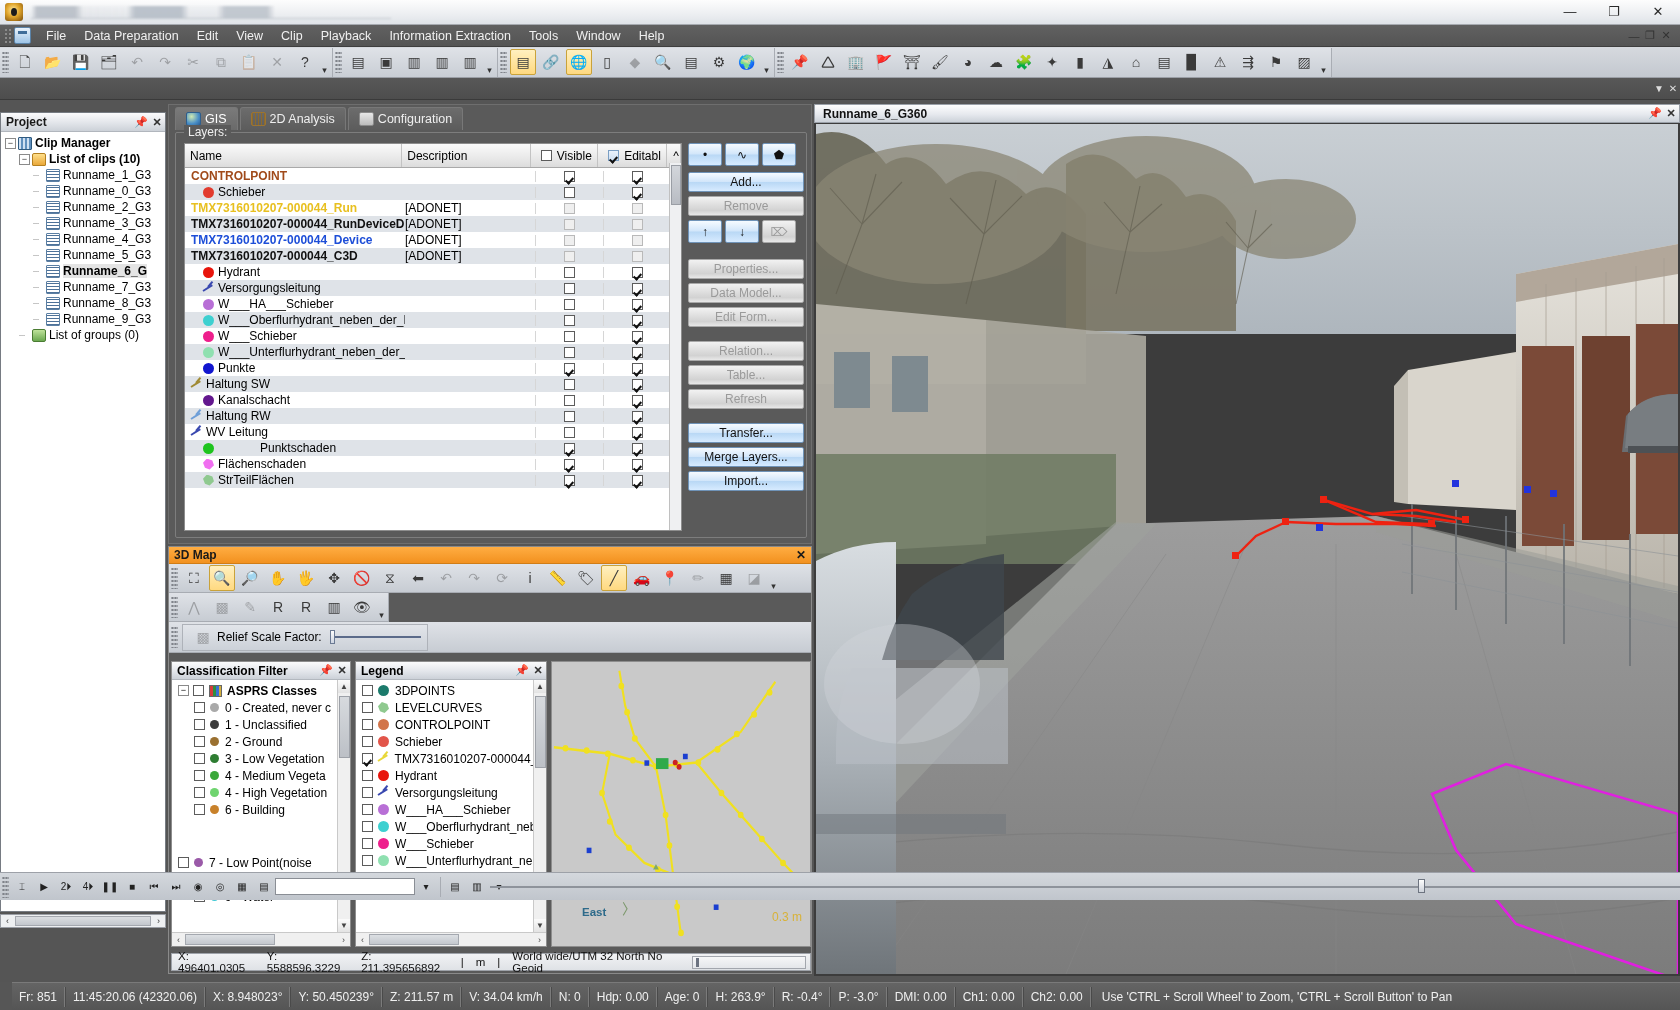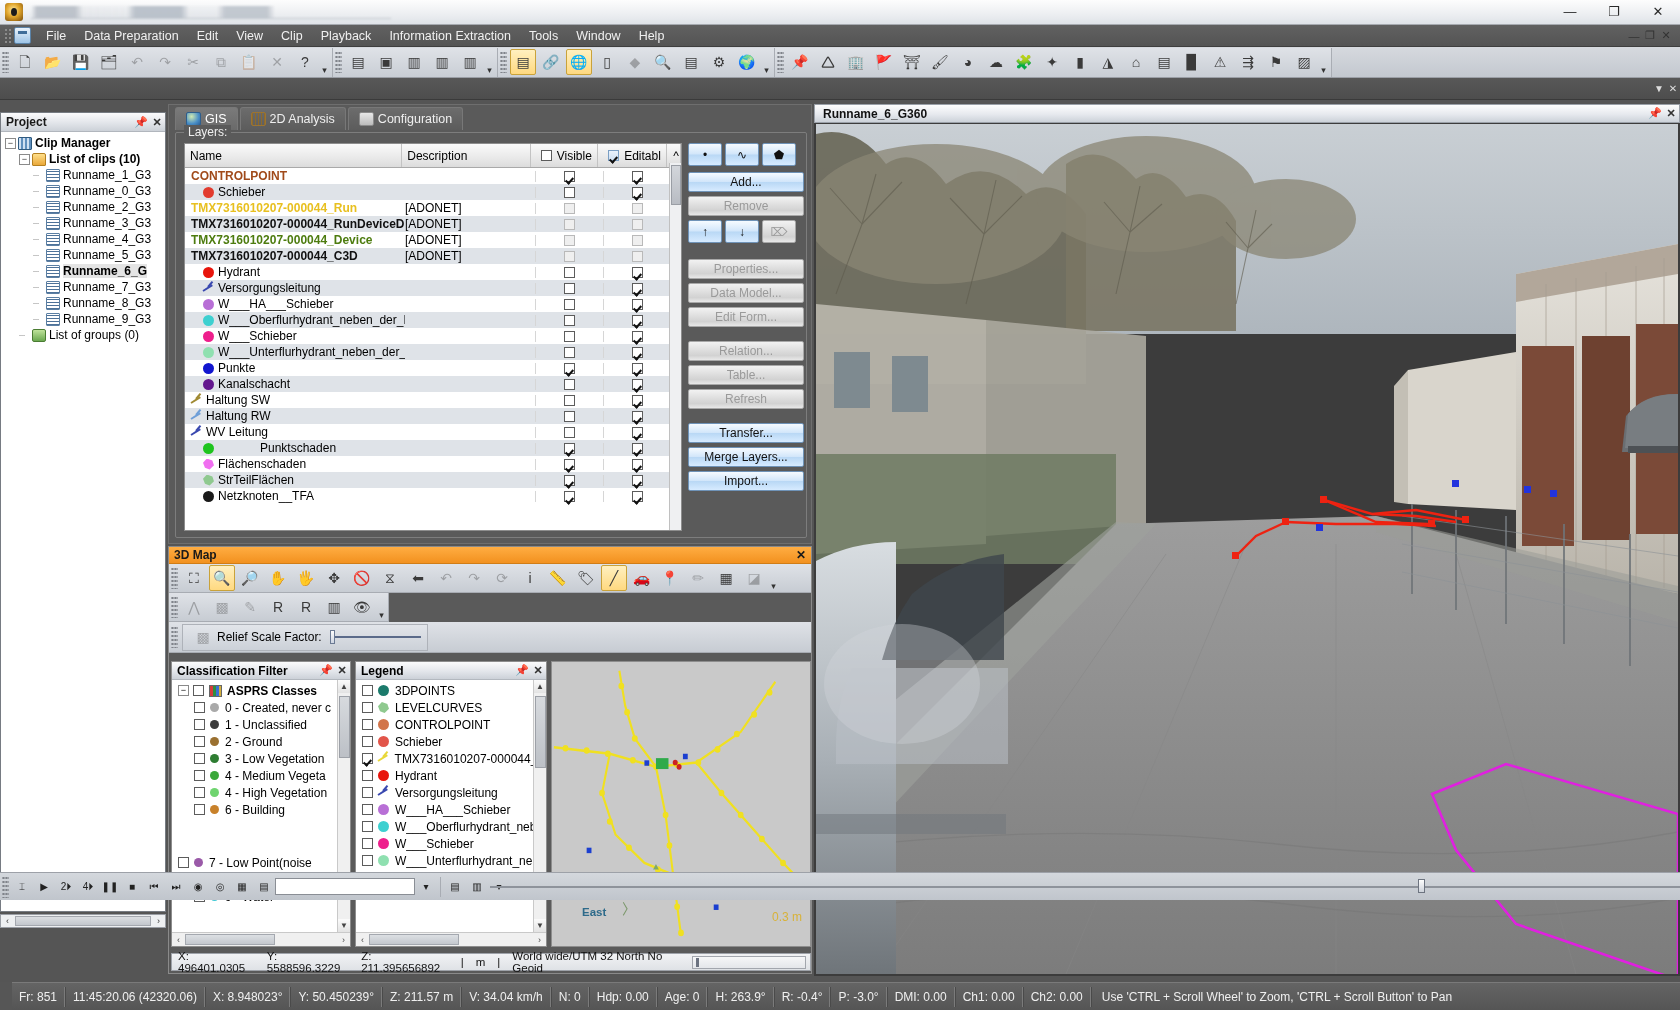--- a/index.html
+++ b/index.html
@@ -566,21 +566,21 @@
                 <div class="lt-c-desc" style="width: 130px;">[ADONET]</div>
                 <div class="lt-c-vis">
                   <span class="cb ghost"></span>
                 </div>
                 <div class="lt-c-edit">
                   <span class="cb ghost"></span>
                 </div>
               </div>
               <div class="lt-row">
                 <div class="lt-c-name" style="padding-left: 6px;">
-                  <span style="font-weight: bold; color: #4d7c0f;">TMX7316010207-000044_Device</span>
+                  <span style="font-weight: bold; color: #1d4ed8;">TMX7316010207-000044_Device</span>
                 </div>
                 <div class="lt-c-desc" style="width: 130px;">[ADONET]</div>
                 <div class="lt-c-vis">
                   <span class="cb ghost"></span>
                 </div>
                 <div class="lt-c-edit">
                   <span class="cb ghost"></span>
                 </div>
               </div>
               <div class="lt-row">
@@ -680,47 +680,47 @@
                 </div>
                 <div class="lt-c-desc" style="width: 130px;"></div>
                 <div class="lt-c-vis">
                   <span class="cb on"></span>
                 </div>
                 <div class="lt-c-edit">
                   <span class="cb on"></span>
                 </div>
               </div>
               <div class="lt-row">
+                <div class="lt-c-name" style="padding-left: 6px;">
+                  <span class="sym line" style="color: rgb(160, 138, 51);"></span>
+                  <span>Haltung SW</span>
+                </div>
+                <div class="lt-c-desc" style="width: 130px;"></div>
+                <div class="lt-c-vis">
+                  <span class="cb"></span>
+                </div>
+                <div class="lt-c-edit">
+                  <span class="cb on"></span>
+                </div>
+              </div>
+              <div class="lt-row">
                 <div class="lt-c-name" style="padding-left: 18px;">
                   <span class="sym dot" style="background: rgb(99, 23, 142);"></span>
                   <span>Kanalschacht</span>
                 </div>
                 <div class="lt-c-desc" style="width: 130px;"></div>
                 <div class="lt-c-vis">
                   <span class="cb"></span>
                 </div>
                 <div class="lt-c-edit">
                   <span class="cb on"></span>
                 </div>
               </div>
               <div class="lt-row">
                 <div class="lt-c-name" style="padding-left: 6px;">
-                  <span class="sym line" style="color: rgb(160, 138, 51);"></span>
-                  <span>Haltung SW</span>
-                </div>
-                <div class="lt-c-desc" style="width: 130px;"></div>
-                <div class="lt-c-vis">
-                  <span class="cb"></span>
-                </div>
-                <div class="lt-c-edit">
-                  <span class="cb on"></span>
-                </div>
-              </div>
-              <div class="lt-row">
-                <div class="lt-c-name" style="padding-left: 6px;">
                   <span class="sym line" style="color: rgb(110, 159, 216);"></span>
                   <span>Haltung RW</span>
                 </div>
                 <div class="lt-c-desc" style="width: 130px;"></div>
                 <div class="lt-c-vis">
                   <span class="cb"></span>
                 </div>
                 <div class="lt-c-edit">
                   <span class="cb on"></span>
                 </div>
@@ -761,33 +761,20 @@
                   <span class="cb on"></span>
                 </div>
                 <div class="lt-c-edit">
                   <span class="cb on"></span>
                 </div>
               </div>
               <div class="lt-row">
                 <div class="lt-c-name" style="padding-left: 18px;">
                   <span class="sym poly" style="background: rgb(143, 201, 143);"></span>
                   <span>StrTeilFlächen</span>
-                </div>
-                <div class="lt-c-desc" style="width: 130px;"></div>
-                <div class="lt-c-vis">
-                  <span class="cb on"></span>
-                </div>
-                <div class="lt-c-edit">
-                  <span class="cb on"></span>
-                </div>
-              </div>
-              <div class="lt-row">
-                <div class="lt-c-name" style="padding-left: 18px;">
-                  <span class="sym dot" style="background: rgb(26, 26, 26);"></span>
-                  <span>Netzknoten__TFA</span>
                 </div>
                 <div class="lt-c-desc" style="width: 130px;"></div>
                 <div class="lt-c-vis">
                   <span class="cb on"></span>
                 </div>
                 <div class="lt-c-edit">
                   <span class="cb on"></span>
                 </div>
               </div>
             </div>

